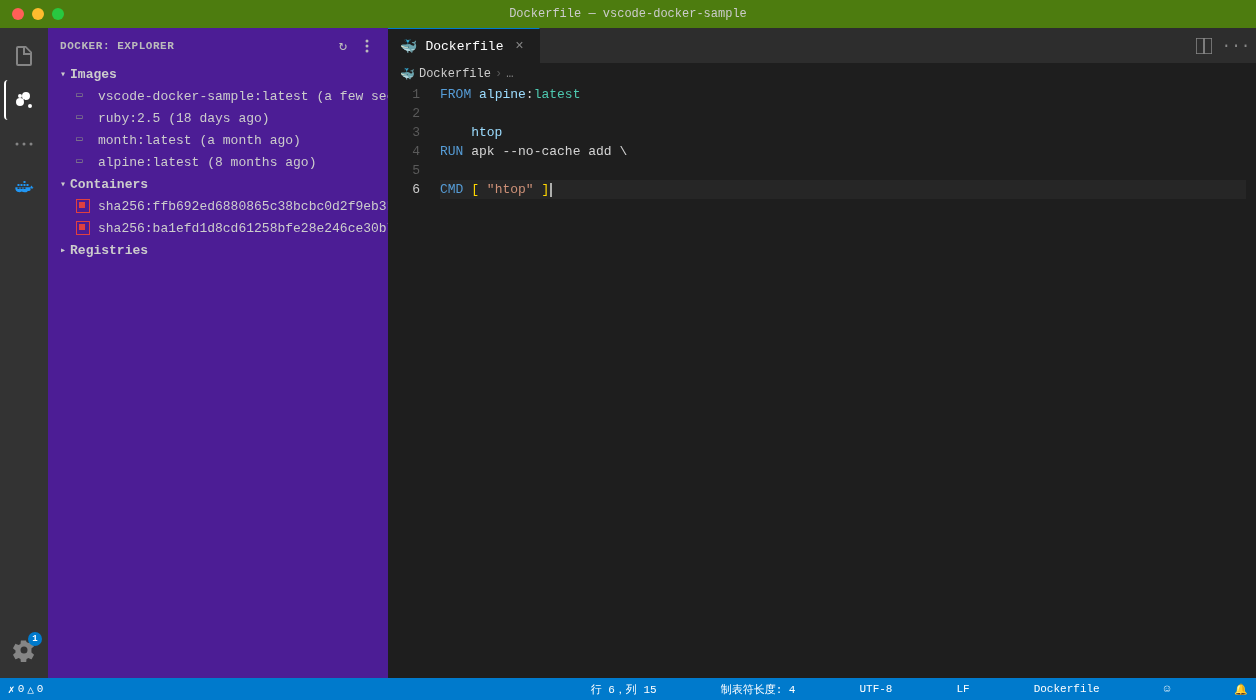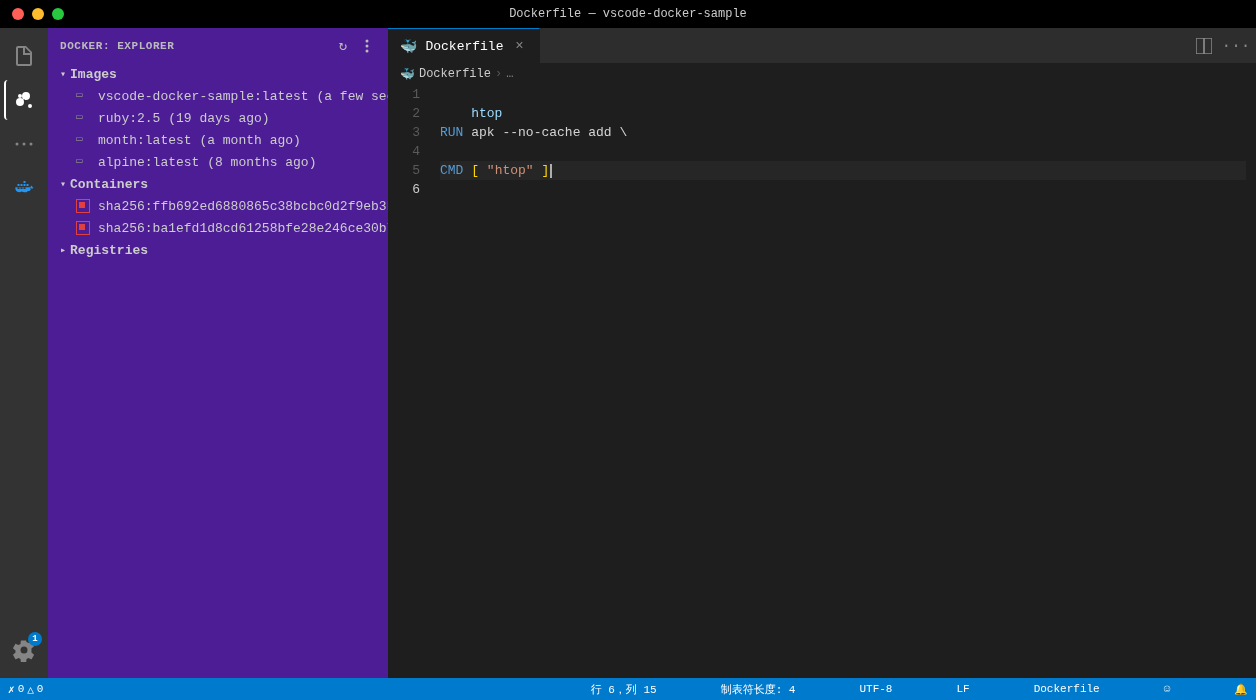--- a/index.html
+++ b/index.html
@@ -1,21 +1,21 @@
 <!DOCTYPE html>
 <html><head>
   <meta charset="utf-8">
   <style>
     * { margin: 0; padding: 0; box-sizing: border-box; }
     body { font-family: 'Menlo', 'Monaco', 'Courier New', monospace; font-size: 13px; background: #1e1e1e; color: #d4d4d4; width: 1256px; height: 700px; overflow: hidden; display: flex; flex-direction: column; }
 
     
     .titlebar {
       height: 28px;
-      background: #000000;
+      background: #4d7c0f;
       display: flex;
       align-items: center;
       justify-content: center;
       position: relative;
       flex-shrink: 0;
     }
     .titlebar-buttons {
       position: absolute;
       left: 12px;
       display: flex;
@@ -386,21 +386,21 @@
       <div class="tree-section-header">
         <span class="tree-arrow">▾</span>
         <span>Images</span>
       </div>
       <div class="tree-item">
         <span class="tree-item-icon" style="color:#888; font-size:11px;">▭</span>
         <span>vscode-docker-sample:latest (a few seconds …</span>
       </div>
       <div class="tree-item">
         <span class="tree-item-icon" style="color:#888; font-size:11px;">▭</span>
-        <span>ruby:2.5 (19 days ago)</span>
+        <span>ruby:2.5 (18 days ago)</span>
       </div>
       <div class="tree-item">
         <span class="tree-item-icon" style="color:#888; font-size:11px;">▭</span>
         <span>month:latest (a month ago)</span>
       </div>
       <div class="tree-item">
         <span class="tree-item-icon" style="color:#888; font-size:11px;">▭</span>
         <span>alpine:latest (8 months ago)</span>
       </div>
 
@@ -461,20 +461,27 @@
     <div class="editor">
       <div class="line-numbers">
         <div class="line-num">1</div>
         <div class="line-num">2</div>
         <div class="line-num">3</div>
         <div class="line-num">4</div>
         <div class="line-num">5</div>
         <div class="line-num" style="color:#cccccc;">6</div>
       </div>
       <div class="code-area">
+        <div class="code-line">
+          <span class="kw-from">FROM</span>
+          <span> </span>
+          <span class="img-name">alpine</span>
+          <span style="color:#d4d4d4;">:</span>
+          <span class="str-cyan">latest</span>
+        </div>
         <div class="code-line"></div>
         <div class="code-line">
           <span>    </span>
           <span class="img-name">htop</span>
         </div>
         <div class="code-line">
           <span class="kw-run">RUN</span>
           <span> </span>
           <span class="str-flag">apk --no-cache add \</span>
         </div>

